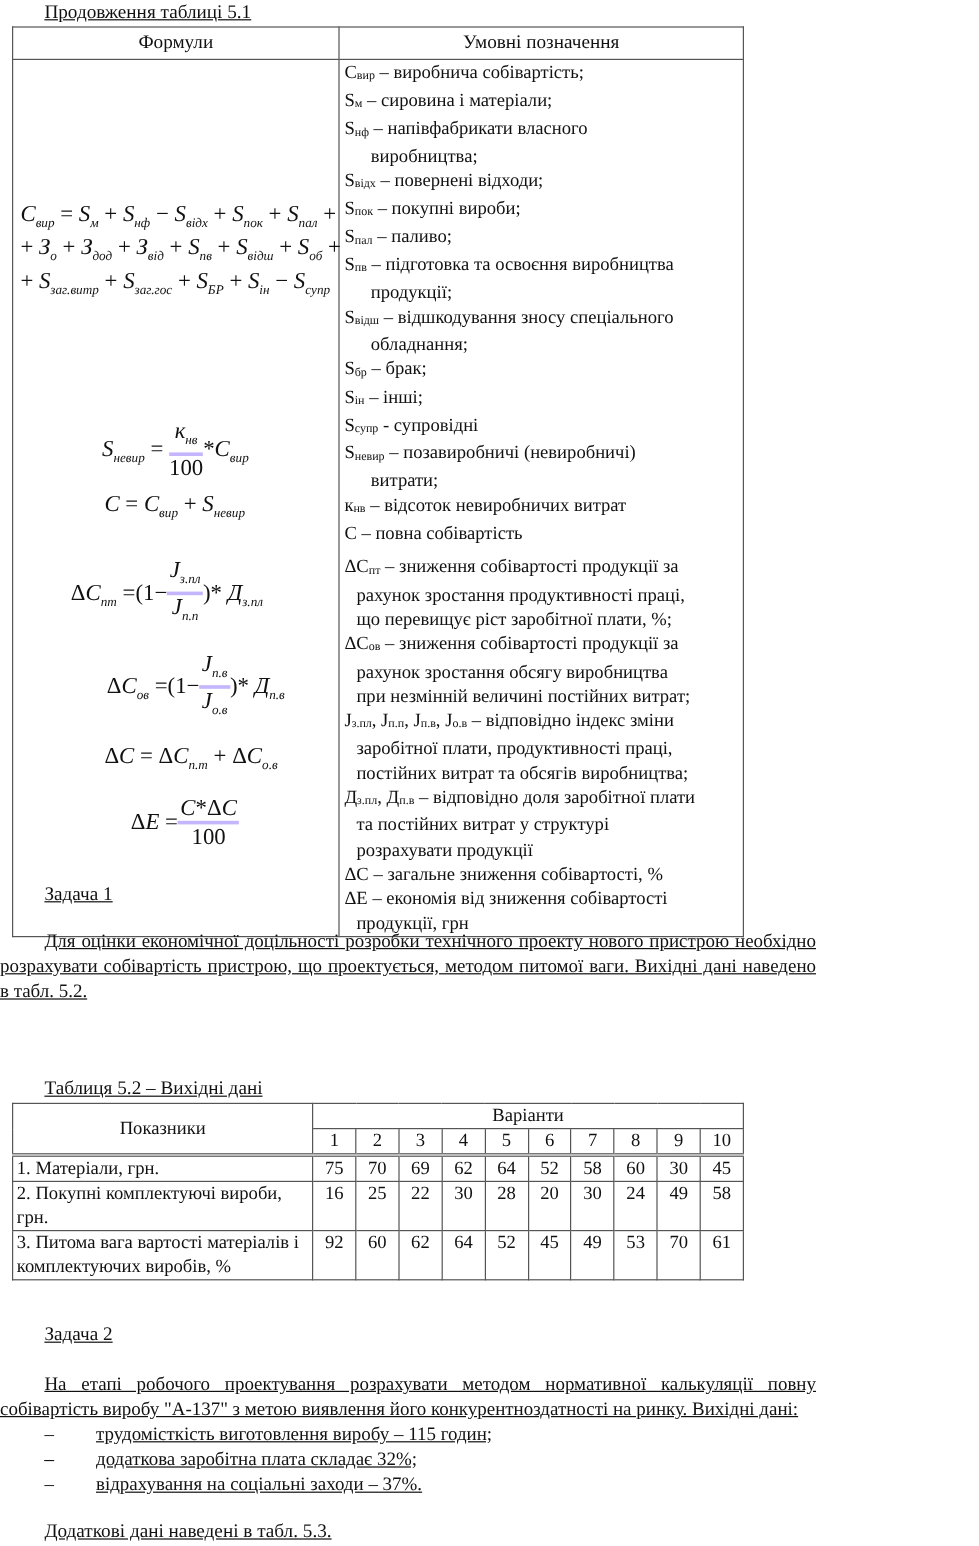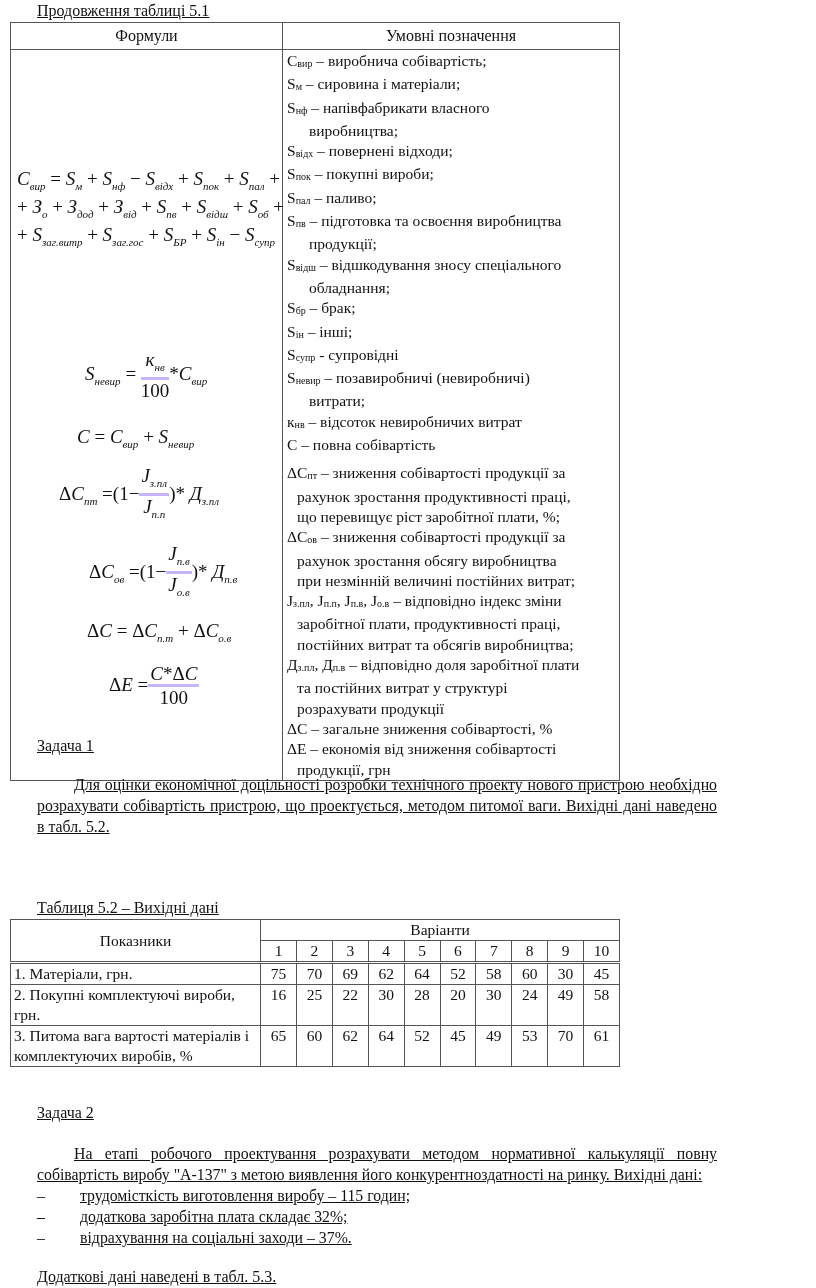--- a/index.html
+++ b/index.html
@@ -17,21 +17,21 @@
   .leg .ind { padding-left:22px; }
   .leg .ind2 { padding-left:10px; }
   .leg sub { font-size:10px; vertical-align:-1px; }
   .gap { height:8px; }
   .f { position:absolute; font-style:italic; font-size:19px; white-space:nowrap; }
   .f sub { font-size:11px; font-style:italic; vertical-align:-5px; }
   .frac { display:inline-block; vertical-align:middle; text-align:center; font-style:italic; }
   .frac .num { display:block; border-bottom:3px solid #c4b5fd; padding:0 2px; line-height:20px; }
   .frac .den { display:block; line-height:22px; }
   .up { font-style:normal; }
-  .para { left:0; width:680px; font-size:15.8px; line-height:21px; text-align:justify;margin-left:37px; }
+  .para { left:0; width:680px; font-size:15.8px; line-height:21px; text-align:justify; }
   .para .first { text-indent:37px; }
   #t52 { position:absolute; left:10px; top:919px; width:610px; }
   #t52 td { border:1.2px solid #555; padding:0 3px; font-size:15.5px; line-height:20px; vertical-align:top; }
   #t52 .num { text-align:center; padding:0; width:32px; }
   #t52 .hdr { text-align:center; vertical-align:middle; }
   #t52 .dbl td { border-top:3px double #555; }
   .list { left:37px; font-size:15.8px; line-height:21px; }
   .list .li { position:relative; padding-left:43px; }
   .list .dash { position:absolute; left:0; }
 </style>
@@ -56,21 +56,21 @@
         <span class="up">+</span> З<sub>о</sub> <span class="up">+</span> З<sub>дод</sub> <span class="up">+</span> З<sub>від</sub> <span class="up">+</span> S<sub>пв</sub> <span class="up">+</span> S<sub>відш</sub> <span class="up">+</span> S<sub>об</sub> <span class="up">+</span>
       </div>
       <div class="f" style="left:6px; top:174px;">
         <span class="up">+</span> S<sub>заг.витр</sub> <span class="up">+</span> S<sub>заг.гос</sub> <span class="up">+</span> S<sub>БР</sub> <span class="up">+</span> S<sub>ін</sub> <span class="up">−</span> S<sub>супр</sub>
       </div>
 
       <div class="f" style="left:74px; top:300px;">
         S<sub>невир</sub> <span class="up">=</span> <span class="frac"><span class="num">к<sub>нв</sub></span><span class="den up">100</span></span><span class="up">*</span>C<sub>вир</sub>
       </div>
 
-      <div class="f" style="left:66px; top:360px;margin-top:16px;">
+      <div class="f" style="left:76px; top:360px;">
         C <span class="up">=</span> C<sub>вир</sub> <span class="up">+</span> S<sub>невир</sub>
       </div>
 
       <div class="f" style="left:48px; top:416px;">
         <span class="up">Δ</span>C<sub>пт</sub> <span class="up">=(1−</span><span class="frac"><span class="num">J<sub>з.пл</sub></span><span class="den">J<sub>п.п</sub></span></span><span class="up">)*</span> Д<sub>з.пл</sub>
       </div>
 
       <div class="f" style="left:78px; top:494px;">
         <span class="up">Δ</span>C<sub>ов</sub> <span class="up">=(1−</span><span class="frac"><span class="num">J<sub>п.в</sub></span><span class="den">J<sub>о.в</sub></span></span><span class="up">)*</span> Д<sub>п.в</sub>
       </div>
@@ -214,21 +214,21 @@
         <td class="num">30</td>
         <td class="num">28</td>
         <td class="num">20</td>
         <td class="num">30</td>
         <td class="num">24</td>
         <td class="num">49</td>
         <td class="num">58</td>
       </tr>
       <tr>
         <td>3. Питома вага вартості матеріалів і комплектуючих виробів, %</td>
-        <td class="num">65</td>
+        <td class="num">92</td>
         <td class="num">60</td>
         <td class="num">62</td>
         <td class="num">64</td>
         <td class="num">52</td>
         <td class="num">45</td>
         <td class="num">49</td>
         <td class="num">53</td>
         <td class="num">70</td>
         <td class="num">61</td>
       </tr>

